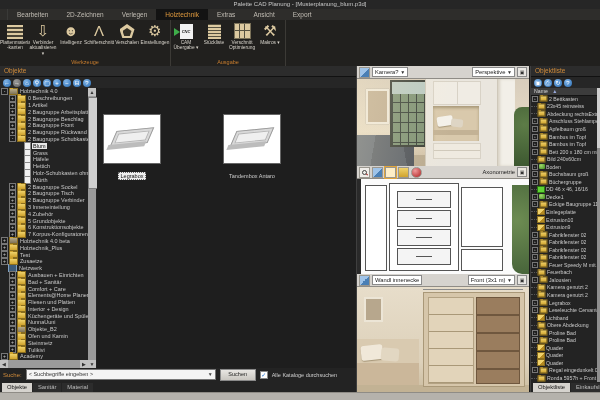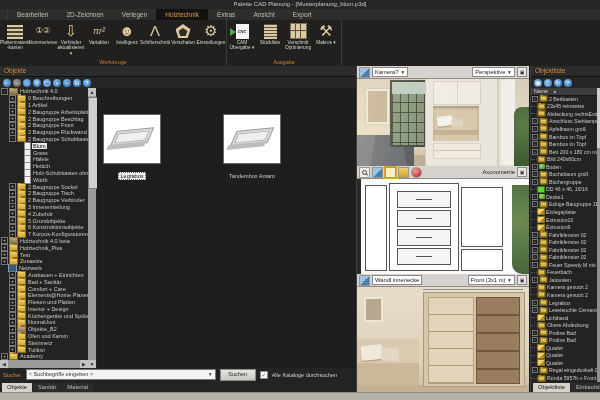--- a/index.html
+++ b/index.html
@@ -206,30 +206,22 @@
 <div class="abs" id="ribbon">
     <div class="rgroup">
       <div class="rrow">
         <div class="rbtn">
           <div class="ric">
             <i class="ic-panel-layers"></i>
           </div>
           <div class="rlb">Plattenmaterialien/ -kanten</div>
         </div>
         <div class="rbtn">
-          <div class="ric" style="font-size: 8px;">①②</div>
-          <div class="rlb">Nummerieren</div>
-        </div>
-        <div class="rbtn">
           <div class="ric">⇩</div>
           <div class="rlb">Verbinder aktualisieren ▾</div>
-        </div>
-        <div class="rbtn">
-          <div class="ric ic-pi">πr²</div>
-          <div class="rlb">Variablen</div>
         </div>
         <div class="rbtn">
           <div class="ric">☻</div>
           <div class="rlb">Intelligenz</div>
         </div>
         <div class="rbtn">
           <div class="ric">Λ</div>
           <div class="rlb">Schifterschnitt</div>
         </div>
         <div class="rbtn">

